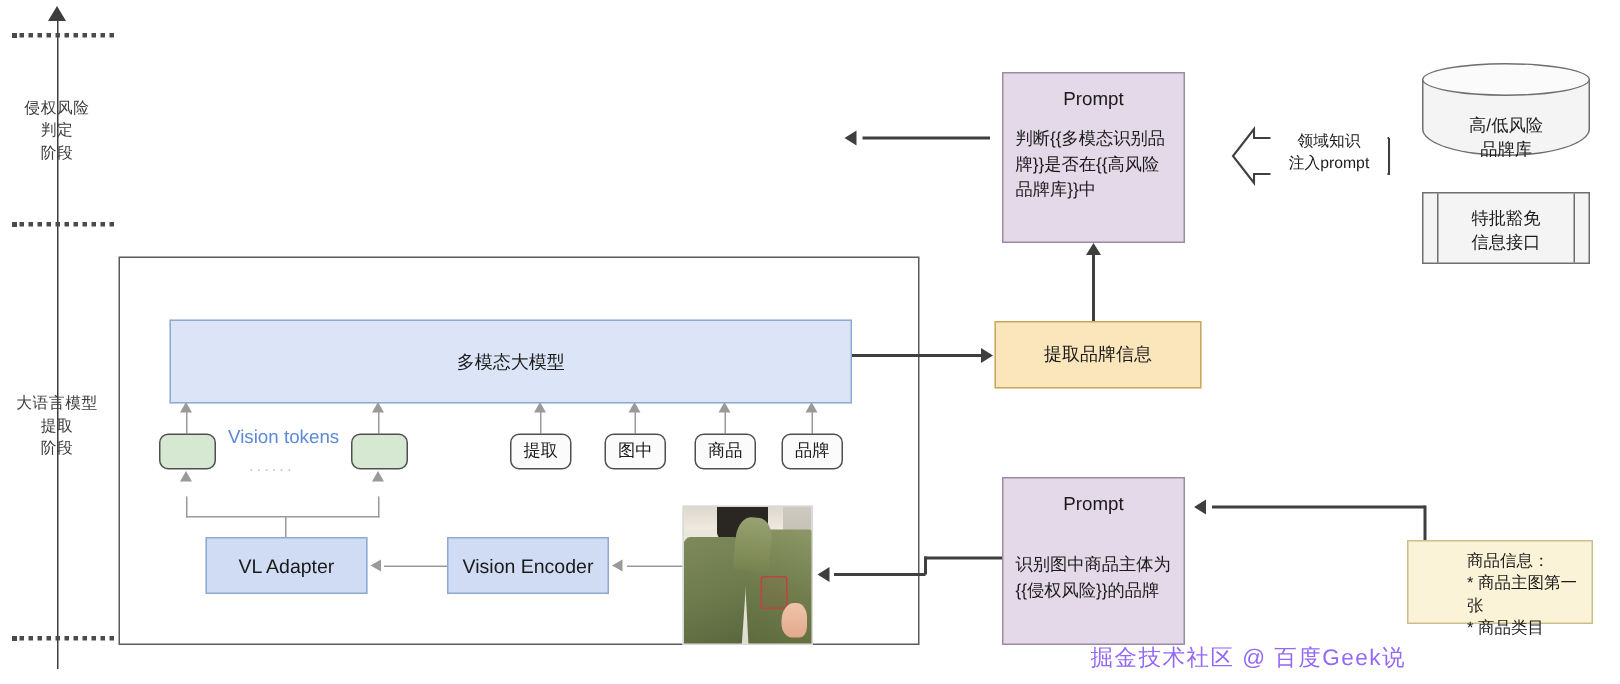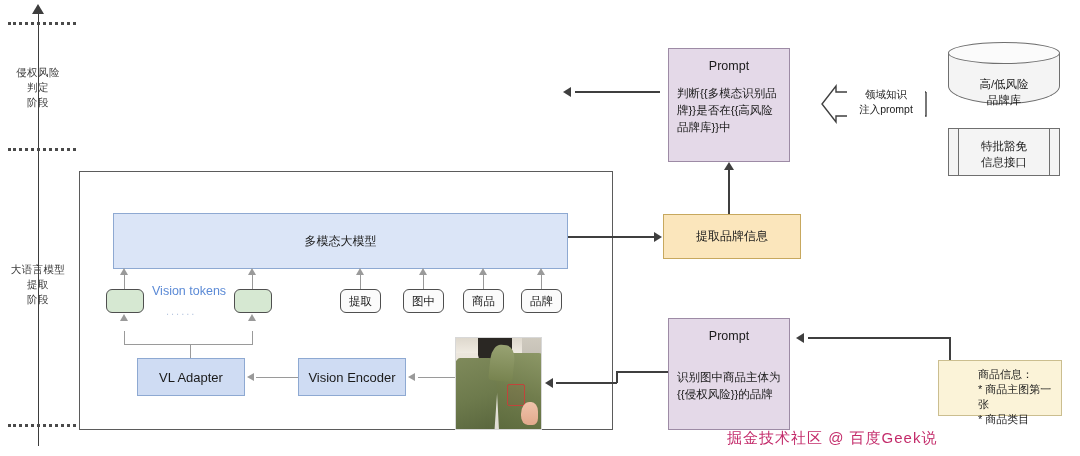--- a/index.html
+++ b/index.html
@@ -152,21 +152,21 @@
      border-radius:40% 40% 10% 10%;transform:rotate(6deg);}
   .shirt{position:absolute;left:33%;top:26%;width:21%;height:74%;
      background:linear-gradient(180deg,#f3f1ea,#dedbd2);transform:skewX(-3deg);}
   .logo-box{position:absolute;left:60%;top:50%;width:19%;height:22%;
      border:1.4px solid #c0443b;border-radius:2px;background:rgba(190,70,60,.08);}
   .hand{position:absolute;right:4%;bottom:4%;width:20%;height:26%;
      background:linear-gradient(180deg,#f0c3ab,#e2a98c);border-radius:50% 40% 30% 40%;}
 
   
   .watermark{
-    font-size:15px;color:#be185d;letter-spacing:1px;white-space:nowrap;
+    font-size:15px;color:#8b5cf6;letter-spacing:1px;white-space:nowrap;
     opacity:.92;
   }
 </style>
 </head>
 <body>
 
 <div id="canvas">
 
   <div class="abs axis-arrow"></div>
   <div class="abs axis-line"></div>

